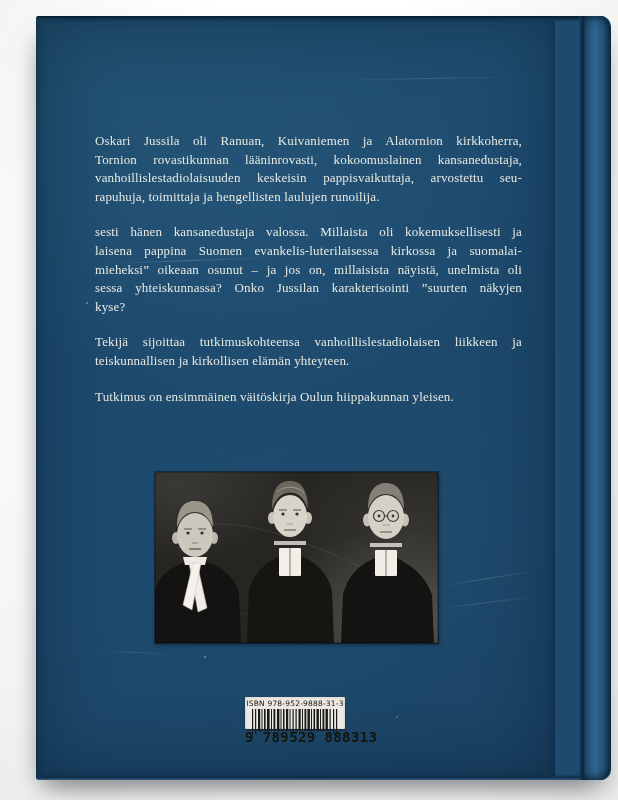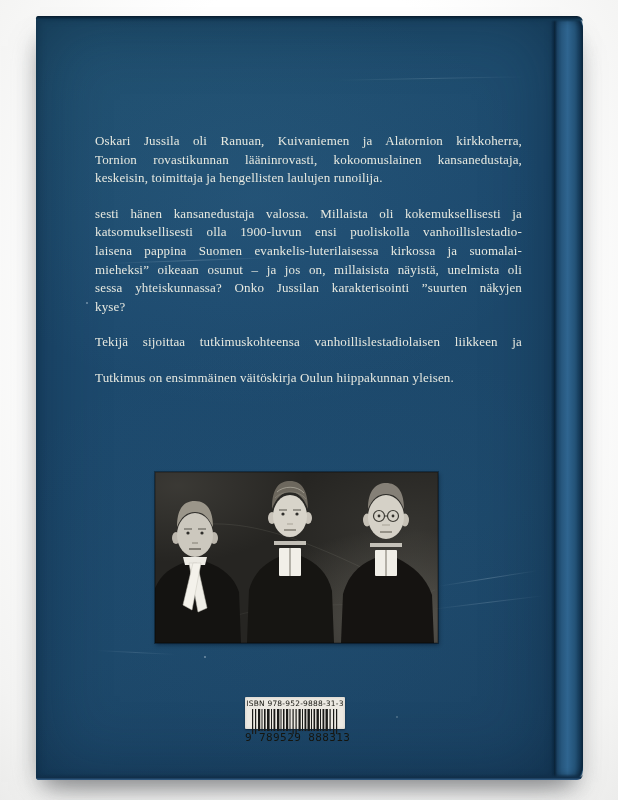--- a/index.html
+++ b/index.html
@@ -10,20 +10,21 @@
   }
   
   .book{
     position:absolute;left:36px;top:16px;width:547px;height:764px;
     border-radius:4px 10px 10px 4px;
     background:#1d4a6e;
     box-shadow:
       0 14px 22px -8px rgba(118,120,122,.62),
       -10px 16px 26px -14px rgba(118,120,122,.5),
       6px 18px 30px -16px rgba(118,120,122,.45);
+    padding-left: 28px;
   }
   .cover-face{
     position:absolute;left:0;top:0;width:519px;height:764px;
     border-radius:4px 0 0 4px;
     background:
       radial-gradient(ellipse 420px 300px at 42% 24%, rgba(90,150,190,.10), rgba(90,150,190,0) 70%),
       radial-gradient(ellipse 500px 380px at 55% 78%, rgba(70,130,170,.08), rgba(70,130,170,0) 75%),
       linear-gradient(160deg, #20506f 0%, #1d4a6e 35%, #1c4769 70%, #194061 100%);
     box-shadow:inset 0 0 70px rgba(6,26,46,.45), inset 0 0 10px rgba(8,28,48,.5);
   }
@@ -79,46 +80,47 @@
     background:#ece9e2;border-radius:1px;
     box-shadow:0 1px 2px rgba(0,0,0,.45), inset 0 0 3px rgba(120,110,90,.25);
     text-align:center;
   }
   .isbn{
     font-family:"DejaVu Sans", sans-serif;font-size:7.5px;line-height:9px;
     letter-spacing:.2px;color:#15150f;padding-top:2px;white-space:nowrap;
   }
   .bars{display:block;margin:1px auto 0 auto;}
   .digits{
-    font-family:"DejaVu Sans Mono", monospace;font-size:11px;line-height:9px;
-    color:#15150f;letter-spacing:.4px;white-space:nowrap;margin-top:-1px;
+    font-family:"DejaVu Sans Mono", monospace;font-size:14px;line-height:9px;
+    color:#15150f;letter-spacing:.4px;white-space:nowrap;margin-top:-1px;font-weight:bold;
   }
 </style>
 </head>
 <body>
 
 <div class="book">
   <div class="cover-face">
 
     <div class="blurb">
       <div class="para">
         <div class="line">Oskari Jussila oli Ranuan, Kuivaniemen ja Alatornion kirkkoherra,</div>
         <div class="line">Tornion rovastikunnan lääninrovasti, kokoomuslainen kansanedustaja,</div>
-        <div class="line last">keskeisin, toimittaja ja hengellisten laulujen runoilija.</div>
+        <div class="line">vanhoillislestadiolaisuuden keskeisin pappisvaikuttaja, arvostettu seu-</div>
+        <div class="line last">rapuhuja, toimittaja ja hengellisten laulujen runoilija.</div>
       </div>
       <div class="para">
         <div class="line">sesti hänen kansanedustaja valossa. Millaista oli kokemuksellisesti ja</div>
-        <div class="line">katsomuksellisesti olla 1900-luvun ensi puoliskolla vanhoillislestadio-</div>
         <div class="line">laisena pappina Suomen evankelis-luterilaisessa kirkossa ja suomalai-</div>
         <div class="line">mieheksi” oikeaan osunut – ja jos on, millaisista näyistä, unelmista oli</div>
         <div class="line">sessa yhteiskunnassa? Onko Jussilan karakterisointi ”suurten näkyjen</div>
         <div class="line last">kyse?</div>
       </div>
       <div class="para">
         <div class="line">Tekijä sijoittaa tutkimuskohteensa vanhoillislestadiolaisen liikkeen ja</div>
+        <div class="line last">teiskunnallisen ja kirkollisen elämän yhteyteen.</div>
       </div>
       <div class="para">
         <div class="line last">Tutkimus on ensimmäinen väitöskirja Oulun hiippakunnan yleisen.</div>
       </div>
     </div>
 
     <div class="photo">
       <svg width="283" height="171" viewBox="0 0 283 171" xmlns="http://www.w3.org/2000/svg">
         <defs>
           <radialGradient id="glowBR" cx="88%" cy="88%" r="55%">

